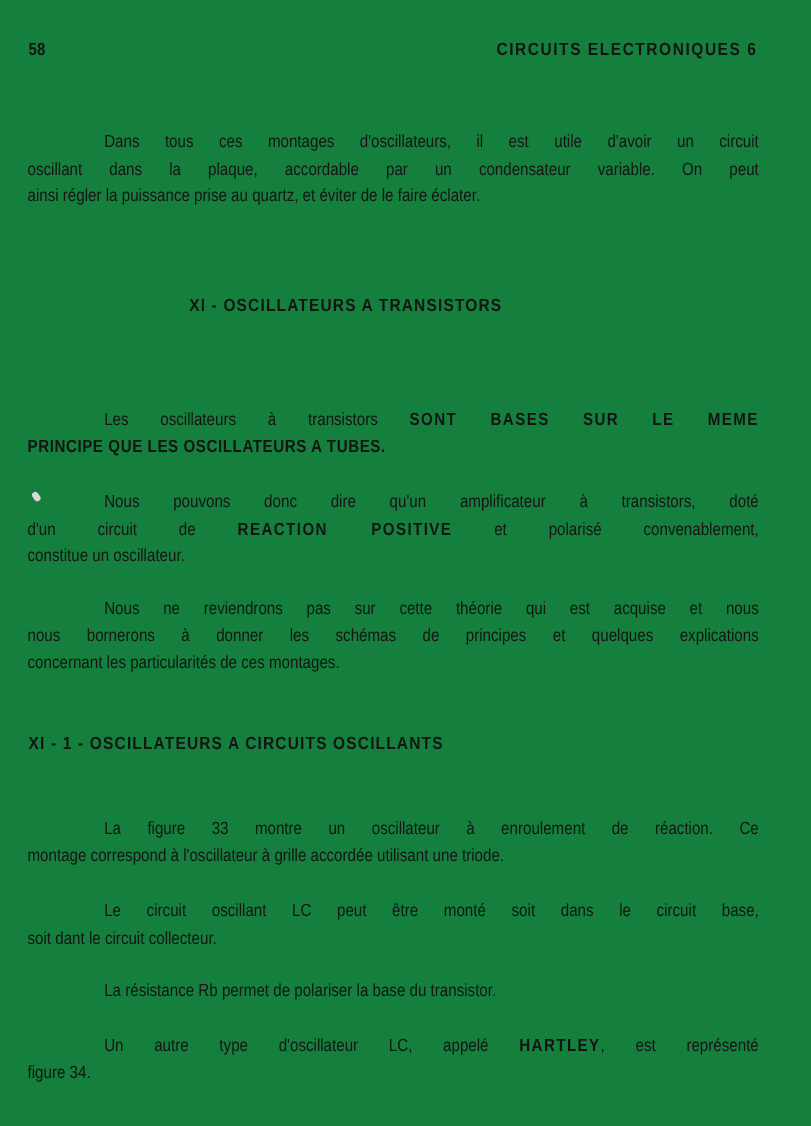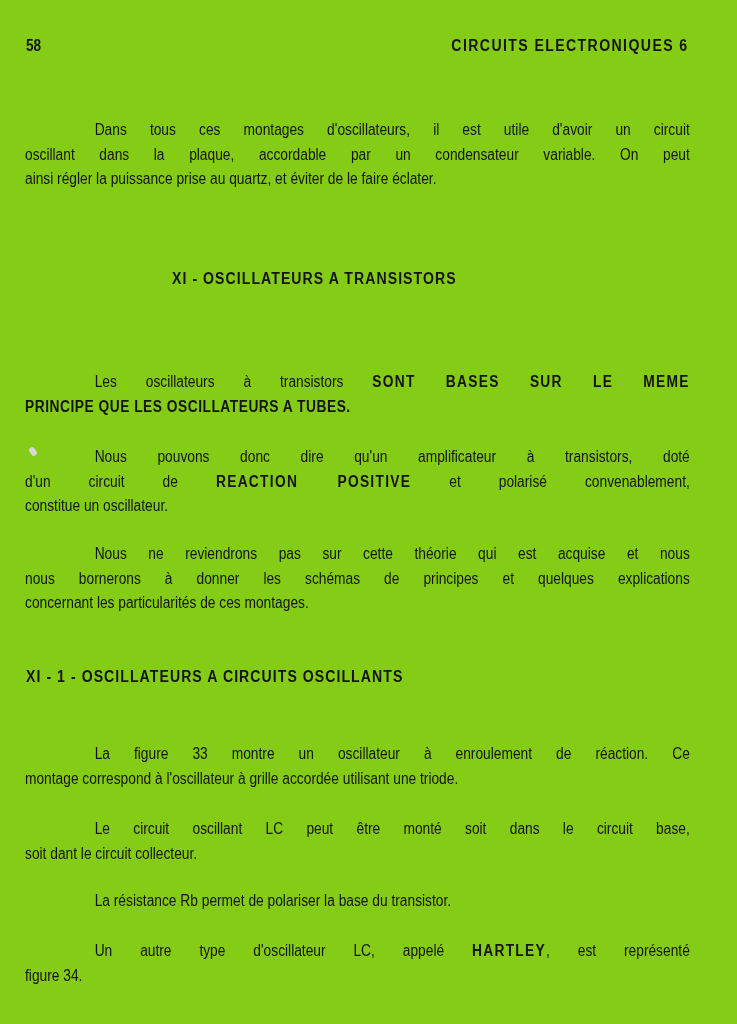--- a/index.html
+++ b/index.html
@@ -13,21 +13,21 @@
       position: relative;
       overflow: hidden;
       font-family: "Liberation Sans", "DejaVu Sans", sans-serif;
       color: #141414;
     }
     .page {
       position: absolute;
       left: 0; top: 0;
       width: 737px;
       height: 1024px;
-      background: #84cc16;
+      background: #15803d;
     }
     .header-num {
       position: absolute;
       left: 26px;
       top: 37px;
       font-size: 16px;
       font-weight: bold;
       transform: scaleX(0.85);
       transform-origin: left top;
     }

